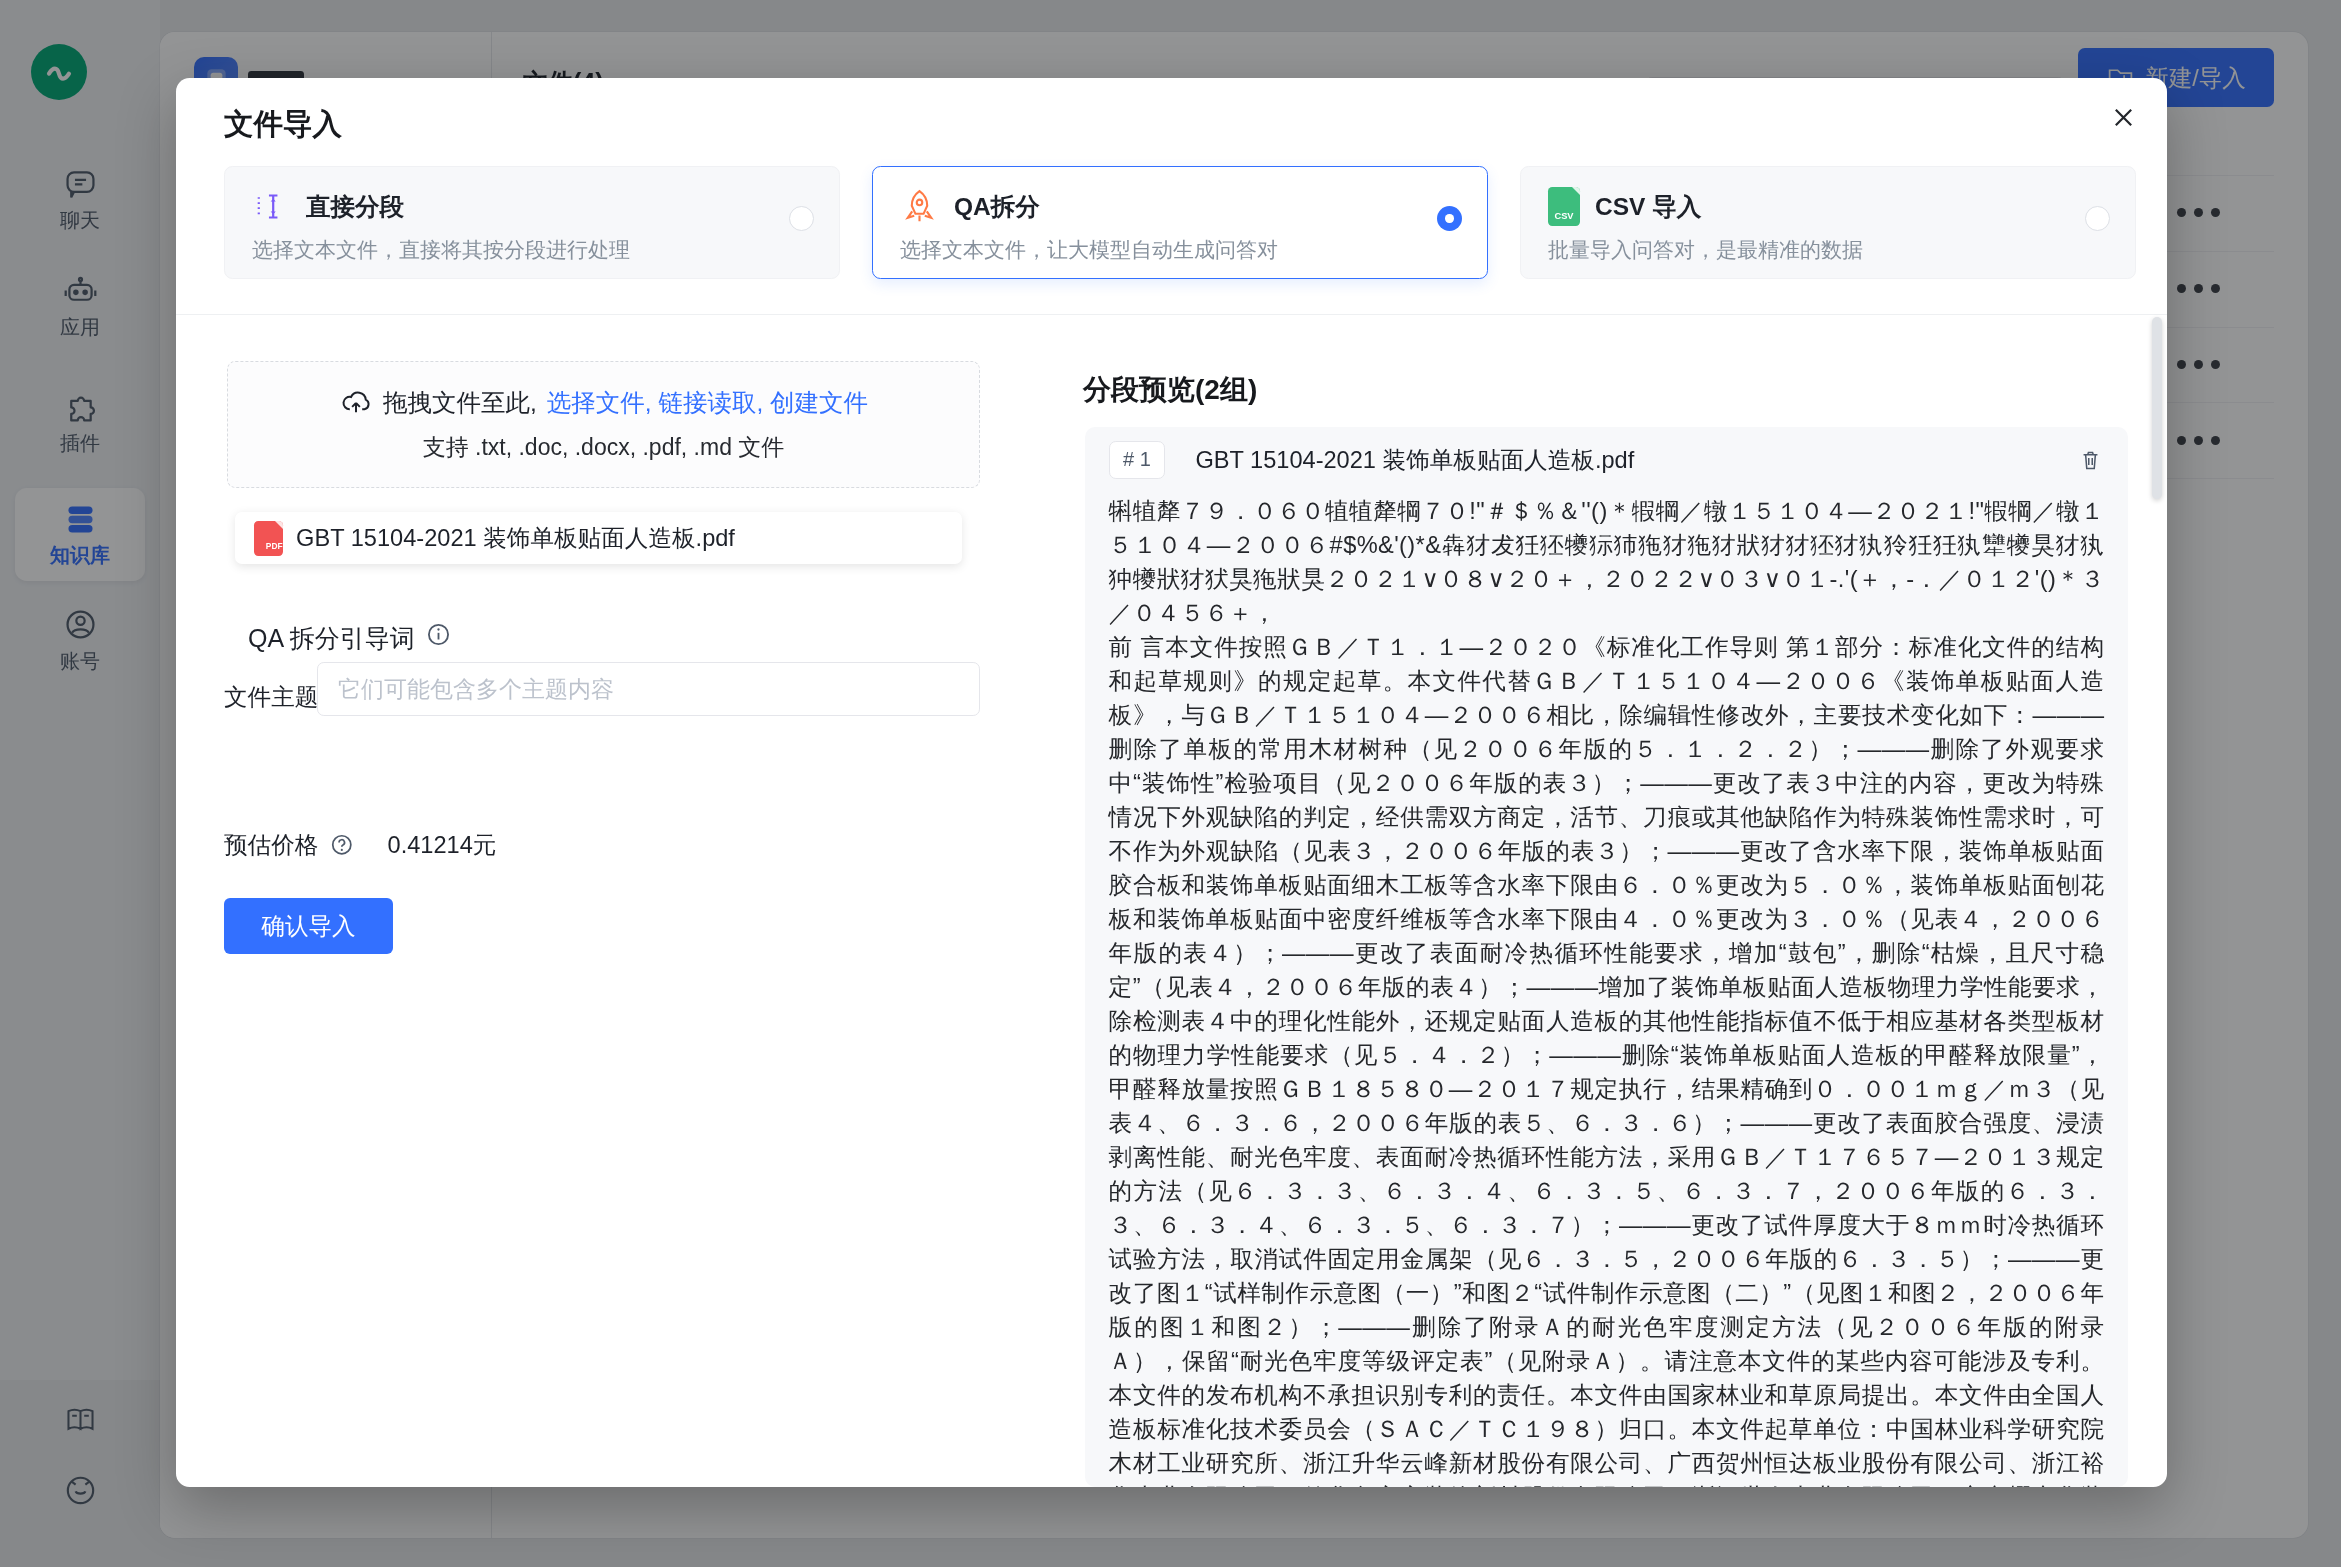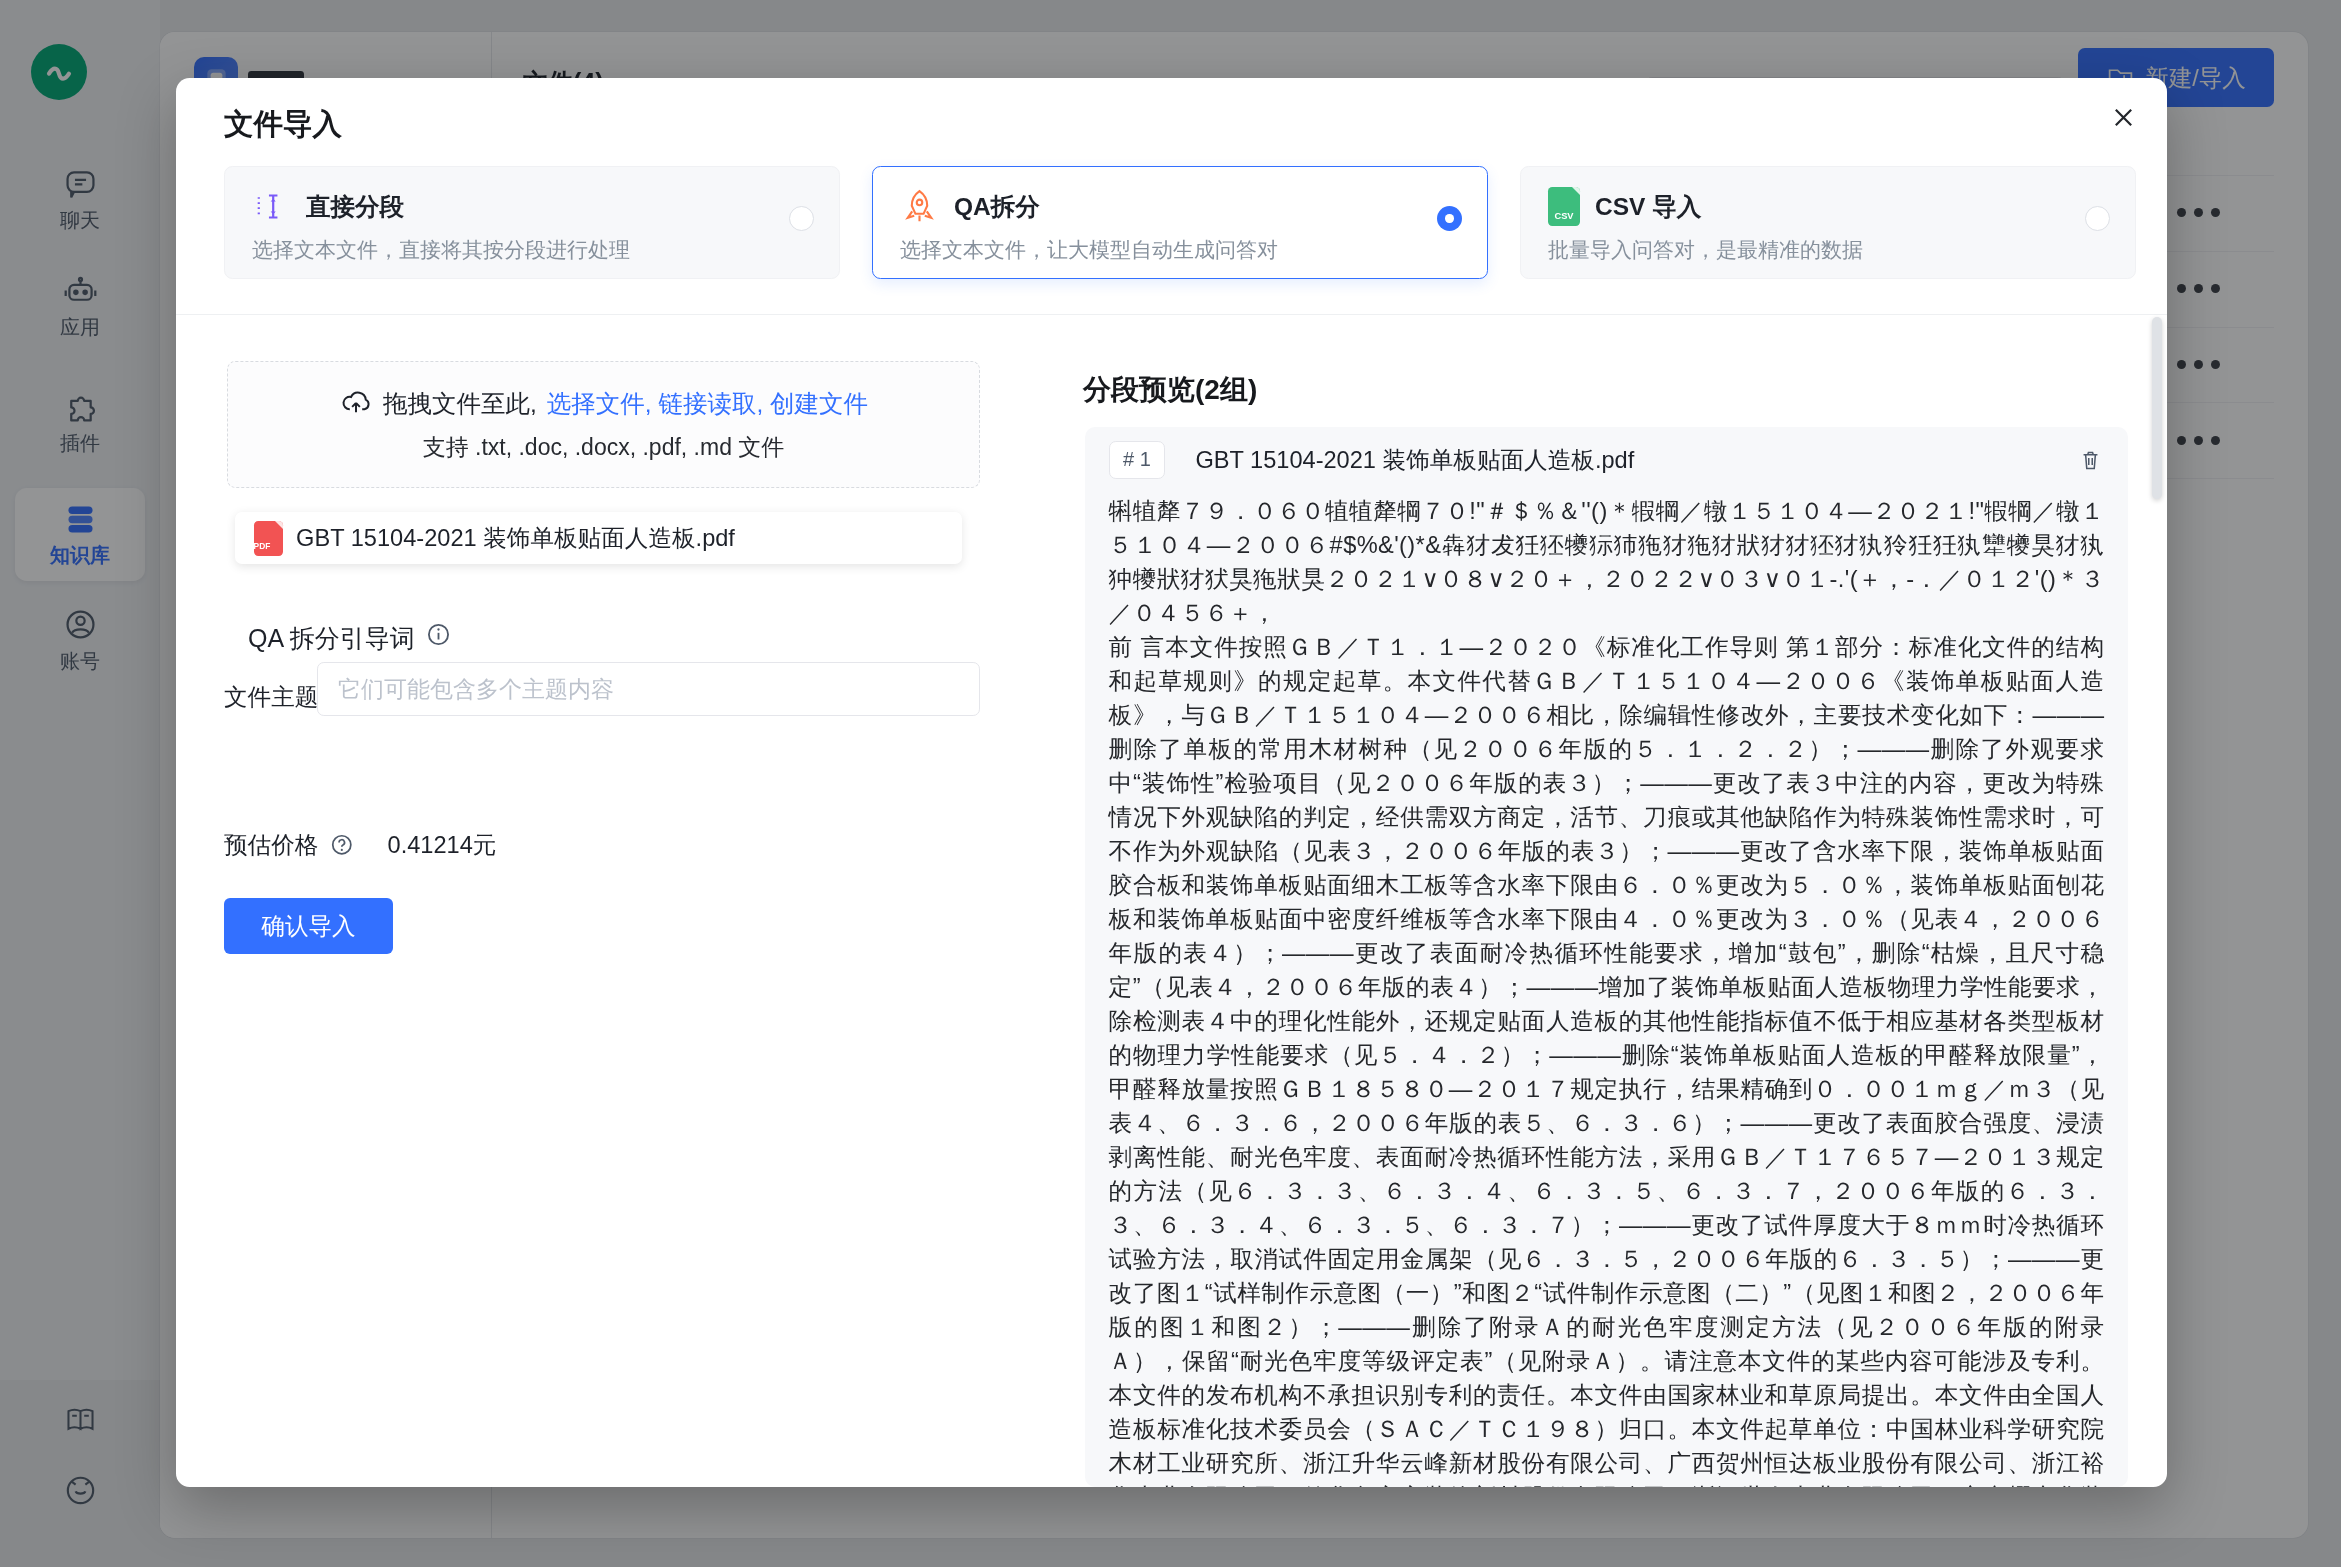--- a/index.html
+++ b/index.html
@@ -58,29 +58,29 @@
     border:1.7px solid #dde0e6;background:#fff;box-sizing:border-box;}
   .radio.on{border:none;background:#3370ff;}
   .radio.on::after{content:"";position:absolute;left:8.4px;top:8.4px;width:8.4px;height:8.4px;border-radius:50%;background:#fff;}
 
   .dlg-divider{position:absolute;left:0;right:0;top:236px;height:0.8px;background:#eef0f2;}
 
   
   .dropzone{position:absolute;left:51px;top:283px;width:753px;height:127px;border:1.7px dashed #d8dbe0;
     border-radius:8.4px;background:#fcfcfd;box-sizing:border-box;display:flex;flex-direction:column;
     align-items:center;justify-content:center;gap:11.8px;}
-  .dz-line1{font-size:24.5px;color:#1d2129;display:flex;align-items:center;gap:10px;}
+  .dz-line1{font-size:24.5px;color:#1d2129;display:flex;gap:10px;}
   .dz-line1 .links{color:#3370ff;}
   .dz-line2{font-size:23px;color:#272a30;}
   .file-card{position:absolute;left:59px;top:434px;width:727px;height:52px;background:#fff;border-radius:6.8px;
     box-shadow:0 2.5px 10px rgba(0,0,0,.10);display:flex;align-items:center;padding:0 18.6px;box-sizing:border-box;gap:13.5px;}
   .pdf-ic{width:29px;height:35px;background:#f25353;border-radius:4.2px;position:relative;flex:none;}
   .pdf-ic::before{content:"";position:absolute;right:0;top:0;border-style:solid;border-width:0 8.4px 8.4px 0;
     border-color:transparent #fff transparent transparent;opacity:.85;border-radius:0 4.2px 0 0;}
-  .pdf-ic span{position:absolute;left:0;right:0;bottom:4.2px;text-align:left;color:#fff;font-size:8.4px;font-weight:bold;}
+  .pdf-ic span{position:absolute;left:0;right:0;bottom:4.2px;text-align:right;color:#fff;font-size:8.4px;font-weight:bold;}
   .file-name{font-size:23.6px;color:#1d2129;white-space:nowrap;overflow:hidden;}
   .qa-label-row{position:absolute;left:48px;top:544px;display:flex;align-items:flex-start;gap:11.8px;
     font-size:25px;color:#1d2129;margin-left:24px;}
   .topic-label{position:absolute;left:48px;top:603px;font-size:23.6px;color:#1d2129;}
   .topic-input{position:absolute;left:141px;top:584px;width:663px;height:54px;border:0.8px solid #e5e6eb;
     border-radius:6.8px;box-sizing:border-box;padding:0 20px;font-size:23px;color:#1d2129;outline:none;
     font-family:"Liberation Sans","DejaVu Sans",sans-serif;background:#fff;}
   .topic-input::placeholder{color:#bcc2cc;}
   .price-row{position:absolute;left:48px;top:751px;display:flex;align-items:center;gap:11.8px;font-size:23.6px;color:#1d2129;}
   .price-val{margin-left:22px;}

